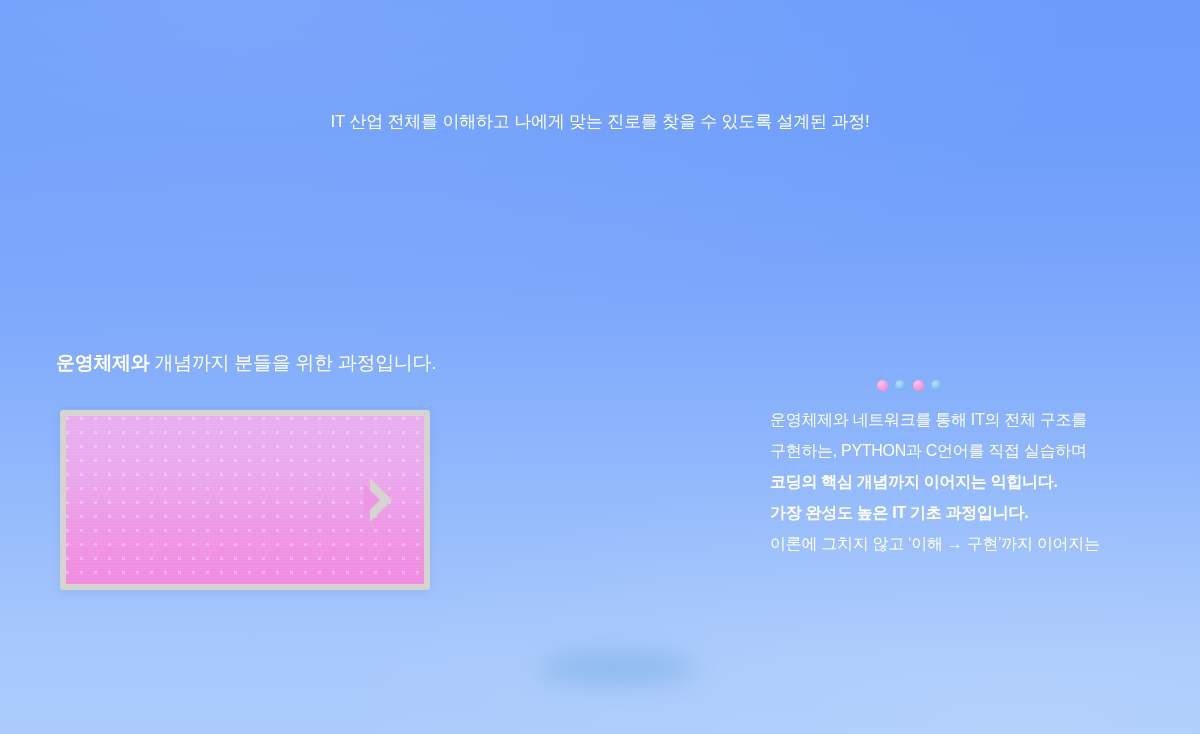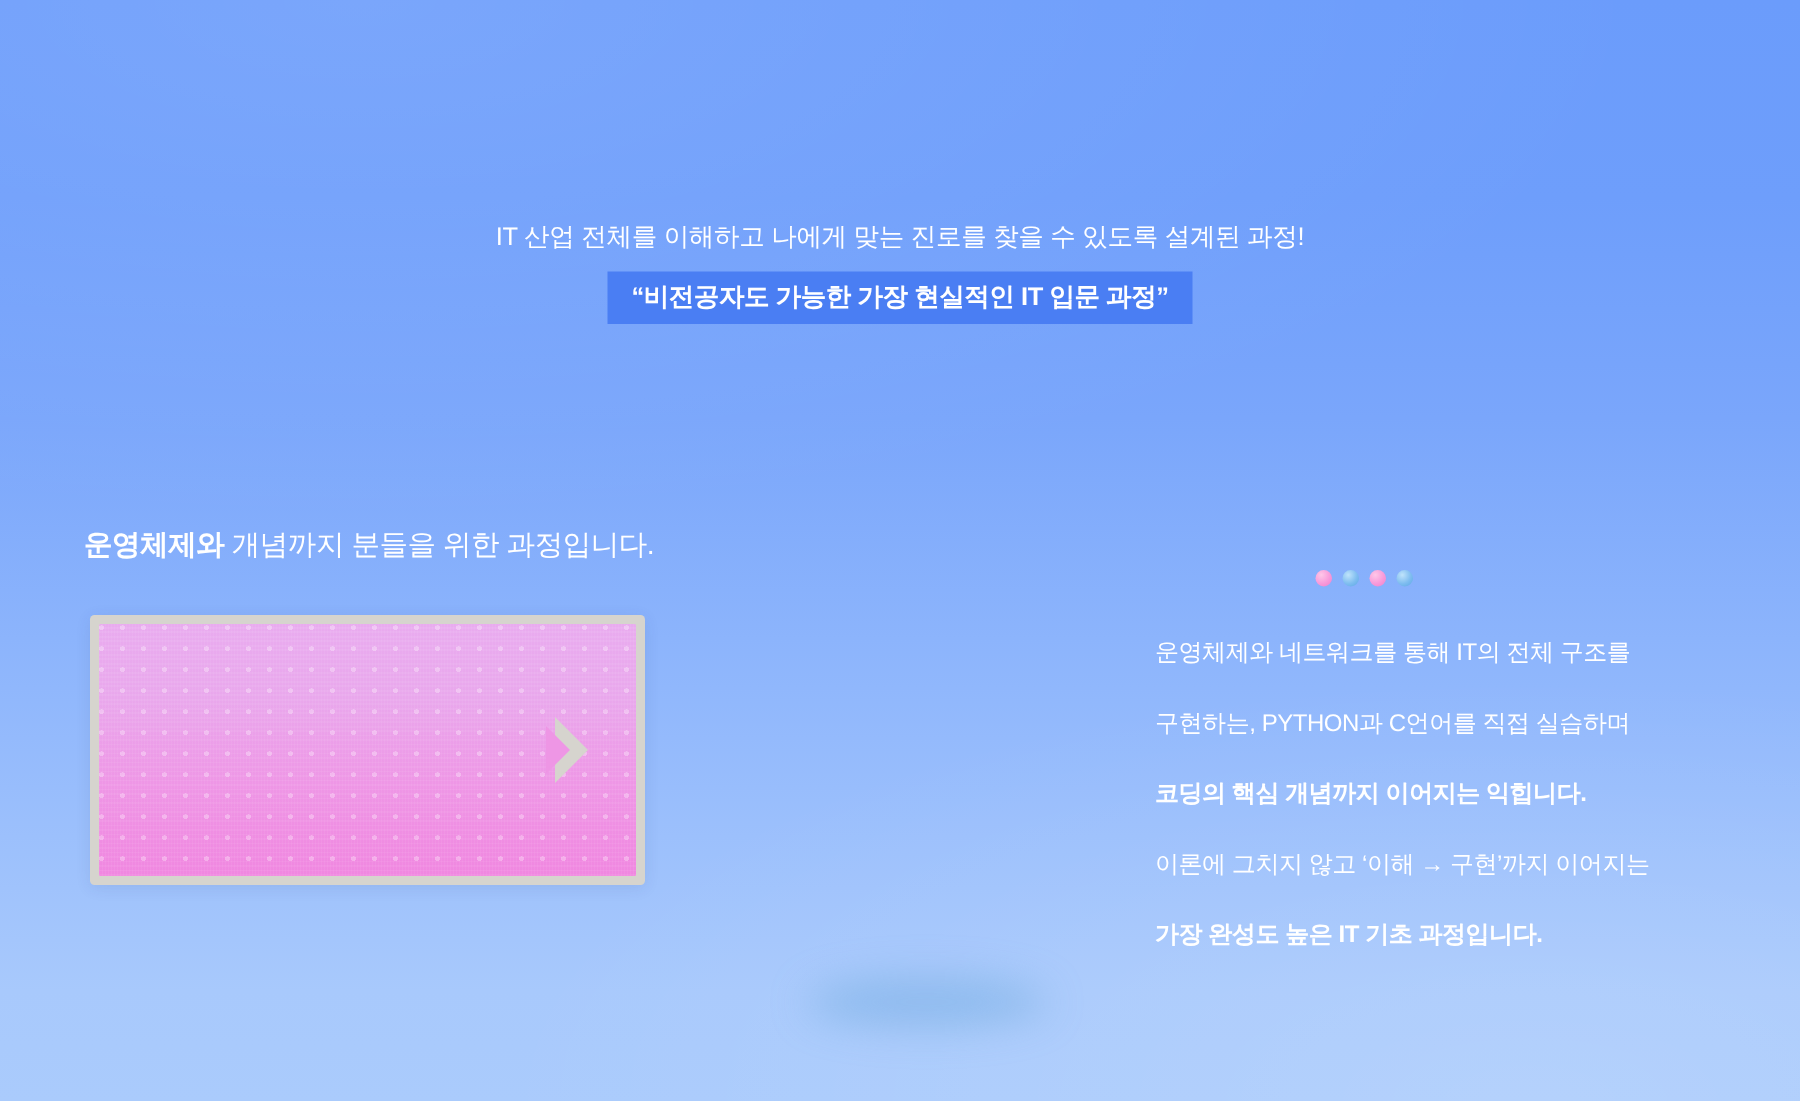--- a/index.html
+++ b/index.html
@@ -48,21 +48,21 @@
     line-height:1.12;
     color:#ffffff;
     letter-spacing:-0.5px;
     white-space:nowrap;
   }
   .hero-title .w-x   { font-weight:800; }
   .hero-title .w-b   { font-weight:700; }
   .hero-title .w-l   { font-weight:300; }
 
   .hero-sub {
-    margin-top:50px;
+    margin-top:14px;
     font-size:17px;
     font-weight:400;
     color:#ffffff;
     letter-spacing:-0.2px;
     white-space:nowrap;
   }
 
   .hero-badge-wrap {
     margin-top:12px;
     display:flex;
@@ -160,21 +160,20 @@
   .dot { width:11px; height:11px; border-radius:50%; }
   .dot.pink { background:radial-gradient(circle at 35% 30%, #ffc7e8 0%, #f89ada 55%, #ef7fc9 100%); }
   .dot.blue { background:radial-gradient(circle at 35% 30%, #bfe3fb 0%, #7fbdf0 55%, #5aa6e4 100%); }
 
   .copy-line {
     font-size:16px;
     line-height:31px;
     color:#ffffff;
     letter-spacing:-0.3px;
     white-space:nowrap;
-    margin-top:16px;
   }
   .copy-line.bold { font-weight:700; }
   .copy-line.norm { font-weight:400; }
 
   
   .bottom-blob {
     position:absolute;
     left:538px;
     top:652px;
     width:160px;
@@ -187,23 +186,20 @@
 </head>
 <body>
 
 <div class="bg-sheen"></div>
 
 <section class="hero">
 
 
   <p class="hero-sub">IT 산업 전체를 이해하고 나에게 맞는 진로를 찾을 수 있도록 설계된 과정!</p>
 
-  <div class="hero-badge-wrap">
-    <span class="hero-badge">“비전공자도 가능한 가장 현실적인 IT 입문 과정”</span>
-  </div>
 
 </section>
 
 <p class="lead">
   <span class="w-b">운영체제와</span><span class="w-n"> 개념까지 분들을 위한 과정입니다.</span>
 </p>
 
 <div class="bubble">
   <div class="bubble-inner"></div>
 </div>
@@ -215,18 +211,18 @@
   <div class="dots">
     <span class="dot pink"></span>
     <span class="dot blue"></span>
     <span class="dot pink"></span>
     <span class="dot blue"></span>
   </div>
 
   <p class="copy-line norm">운영체제와 네트워크를 통해 IT의 전체 구조를</p>
   <p class="copy-line norm">구현하는, PYTHON과 C언어를 직접 실습하며</p>
   <p class="copy-line bold">코딩의 핵심 개념까지 이어지는 익힙니다.</p>
+  <p class="copy-line bold">가장 완성도 높은 IT 기초 과정입니다.</p>
   <p class="copy-line norm">이론에 그치지 않고 ‘이해 → 구현’까지 이어지는</p>
-  <p class="copy-line bold">가장 완성도 높은 IT 기초 과정입니다.</p>
 
 </div>
 
 <div class="bottom-blob"></div>
 
 </body></html>

